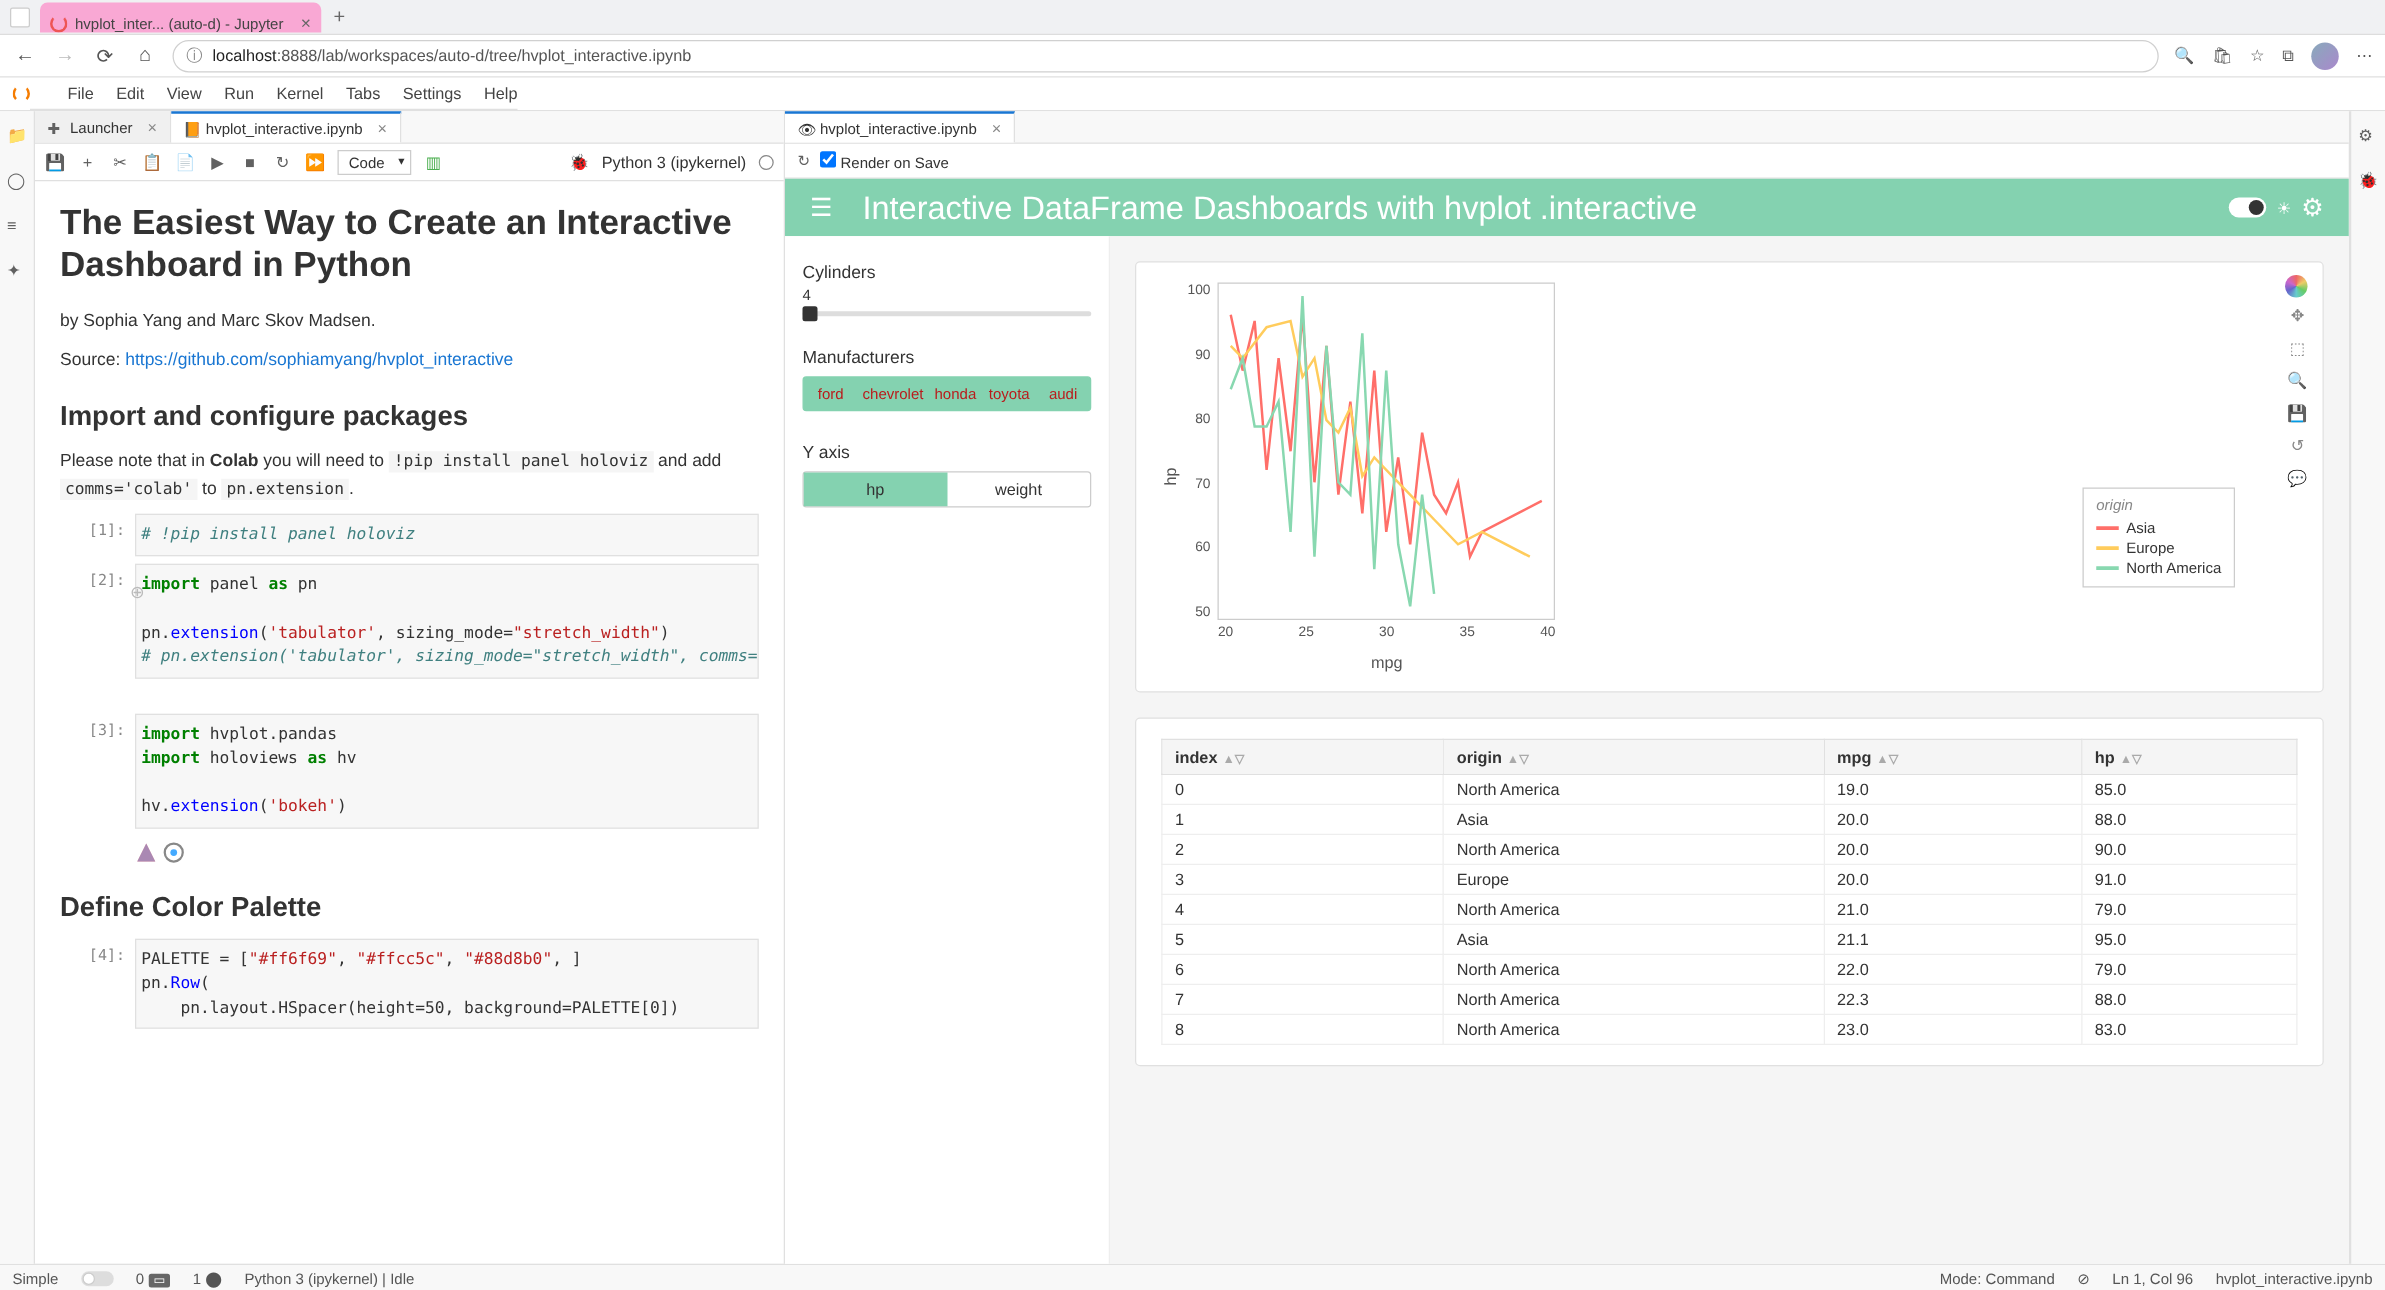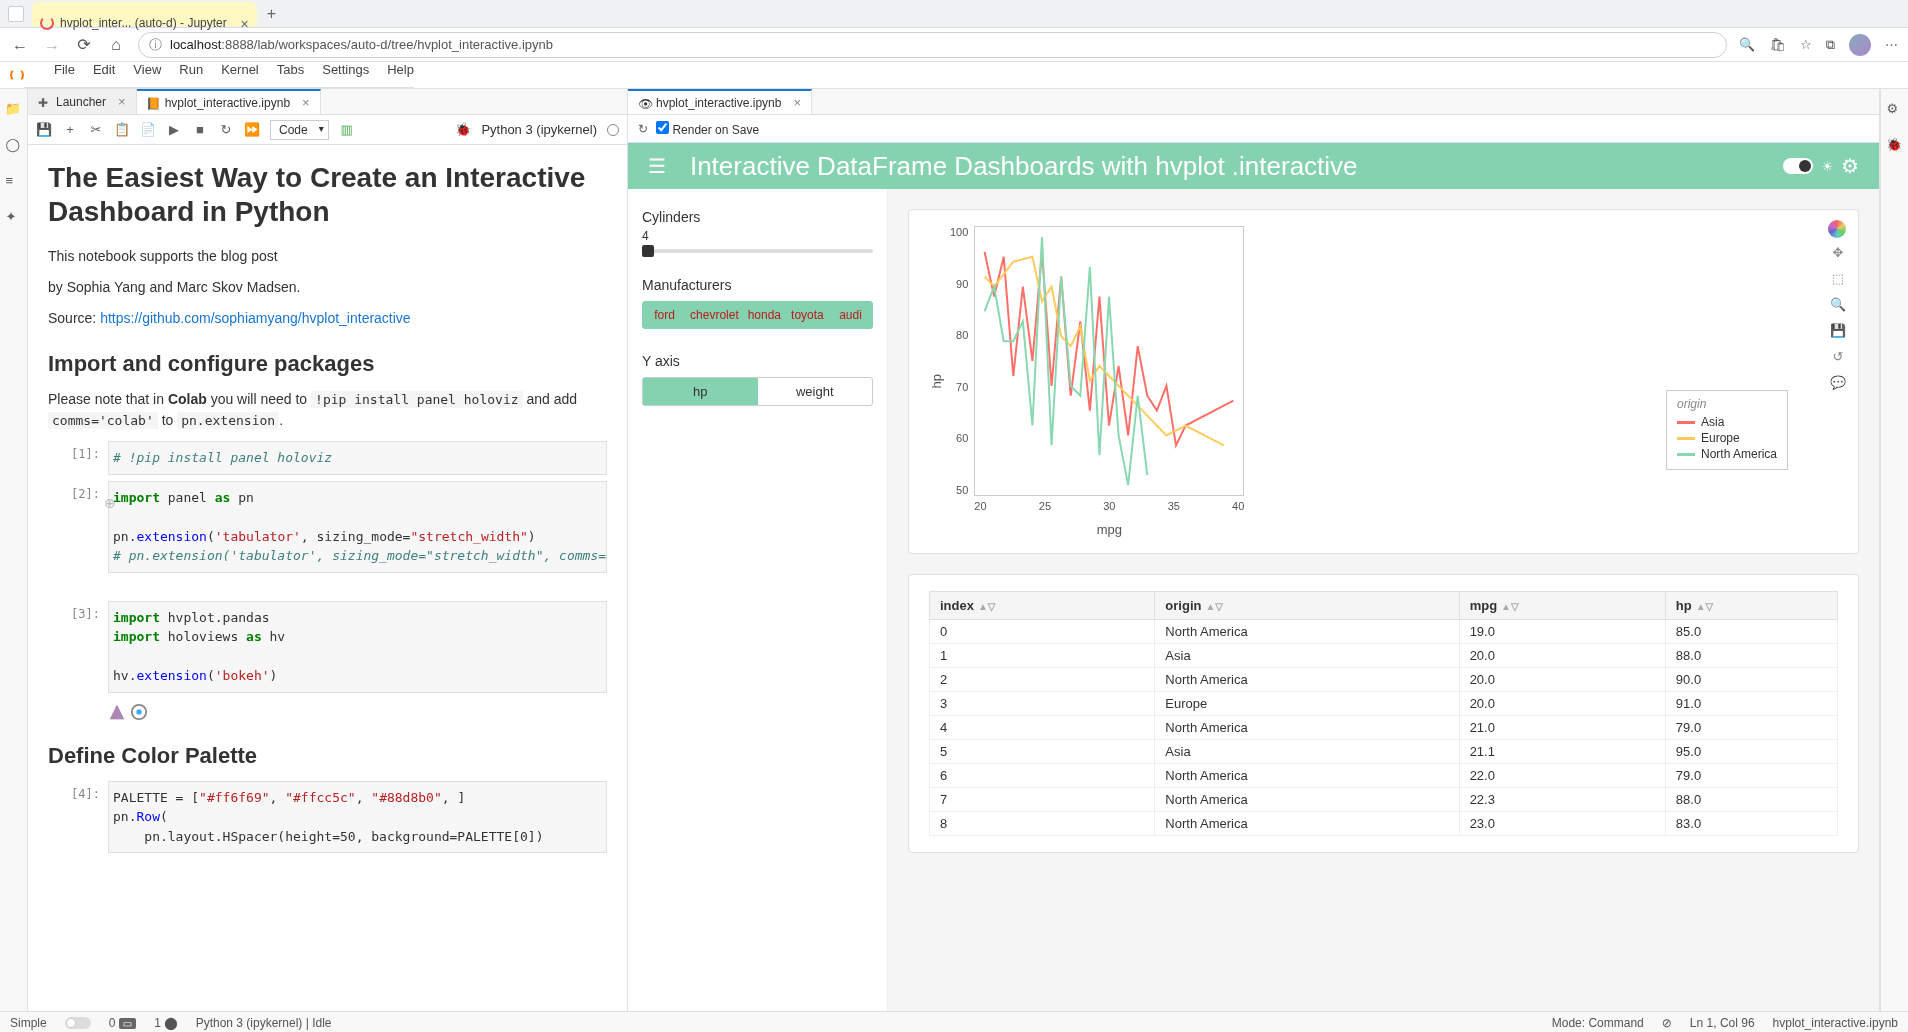--- a/index.html
+++ b/index.html
@@ -1,38 +1,38 @@
 <!DOCTYPE html>
 <html><head>
 <meta charset="utf-8">
 <style>
 * { margin: 0; padding: 0; box-sizing: border-box; }
 body { font-family: -apple-system, BlinkMacSystemFont, "Segoe UI", Helvetica, Arial, sans-serif; font-size: 13px; color: #333; background: #fff; overflow: hidden; width: 1908px; height: 1032px; }
 
 
 .browser-tabs { height: 28px; background: #f0f1f3; display: flex; align-items: center; padding-left: 8px; border-bottom: 1px solid #ddd; }
 .browser-tab-icon { width: 16px; height: 16px; margin-right: 8px; background: #fff; border: 1px solid #ccc; border-radius: 2px; }
-.browser-tab { height: 24px; background: #fef9c3; border-radius: 6px 6px 0 0; padding: 14px 30px 0 8px; display: flex; align-items: flex-start; font-size: 12px; color: #444; position: relative; min-width: 180px; }
+.browser-tab { height: 24px; background: #f9a8d4; border-radius: 6px 6px 0 0; padding: 0 30px 0 8px; display: flex; align-items: flex-end; font-size: 12px; color: #444; position: relative; min-width: 180px; }
 .browser-tab .favicon { width: 14px; height: 14px; margin-right: 6px; border-radius: 50%; border: 2px solid #e55; border-top-color: transparent; }
 .browser-tab .close { position: absolute; right: 8px; font-size: 14px; color: #666; }
 .browser-newtab { margin-left: 10px; color: #666; font-size: 16px; }
 
 .browser-nav { height: 34px; display: flex; align-items: center; padding: 0 10px; gap: 12px; border-bottom: 1px solid #e0e0e0; }
 .nav-btn { color: #555; font-size: 16px; width: 20px; text-align: center; }
 .nav-btn.disabled { color: #bbb; }
 .url-bar { flex: 1; display: flex; align-items: center; height: 26px; border: 1px solid #d0d0d0; border-radius: 14px; padding: 0 10px; font-size: 13px; color: #555; }
 .url-bar .info { margin-right: 8px; color: #888; }
 .url-bar .host { color: #222; }
 .nav-right-icons { display: flex; gap: 14px; align-items: center; color: #555; }
 .avatar { width: 22px; height: 22px; border-radius: 50%; background: linear-gradient(135deg,#8ab,#a8c); }
 
 
 .jp-logo { height: 26px; display: flex; align-items: center; padding-left: 10px; }
 .jp-logo-inner { width: 14px; height: 14px; border: 2px solid #f57c00; border-radius: 50%; border-top-color: transparent; border-bottom-color: transparent; }
-.jp-menubar { height: 26px; display: flex; align-items: flex-start; padding-left: 30px; gap: 18px; font-size: 13px; border-bottom: 1px solid #e0e0e0; }
+.jp-menubar { height: 26px; display: flex; align-items: center; padding-left: 30px; gap: 18px; font-size: 13px; border-bottom: 1px solid #e0e0e0; }
 .jp-menu-item { color: #444; }
 
 
 .jp-main { display: flex; height: calc(1032px - 28px - 34px - 26px - 22px); }
 .jp-left-sidebar { width: 28px; background: #f8f8f8; border-right: 1px solid #e0e0e0; display: flex; flex-direction: column; align-items: center; gap: 20px; padding-top: 12px; }
 .sidebar-icon { width: 16px; height: 16px; color: #616161; }
 
 .jp-content { flex: 1; display: flex; }
 
 
@@ -224,21 +224,20 @@
         <span class="jp-tool">⏩</span>
         <span class="jp-cell-type">Code</span>
         <span class="jp-tool" style="color:#4caf50;">▥</span>
         <div class="jp-toolbar-spacer"></div>
         <span class="jp-tool">🐞</span>
         <span>Python 3 (ipykernel)</span>
         <div class="jp-kernel-indicator"></div>
       </div>
       <div class="jp-notebook">
         <h1 class="nb-h1">The Easiest Way to Create an Interactive Dashboard in Python</h1>
-        <p class="nb-p">This notebook supports the blog post</p>
         <p class="nb-p">by Sophia Yang and Marc Skov Madsen.</p>
         <p class="nb-p">
           <span>Source: </span><a class="nb-a">https://github.com/sophiamyang/hvplot_interactive</a>
         </p>
         <h2 class="nb-h2">Import and configure packages</h2>
         <p class="nb-p">
           <span>Please note that in </span><b>Colab</b><span> you will need to </span><span class="nb-code-inline">!pip install panel holoviz</span><span> and add </span><span class="nb-code-inline">comms='colab'</span><span> to </span><span class="nb-code-inline">pn.extension</span><span>.</span>
         </p>
 
         <div class="jp-cell">

